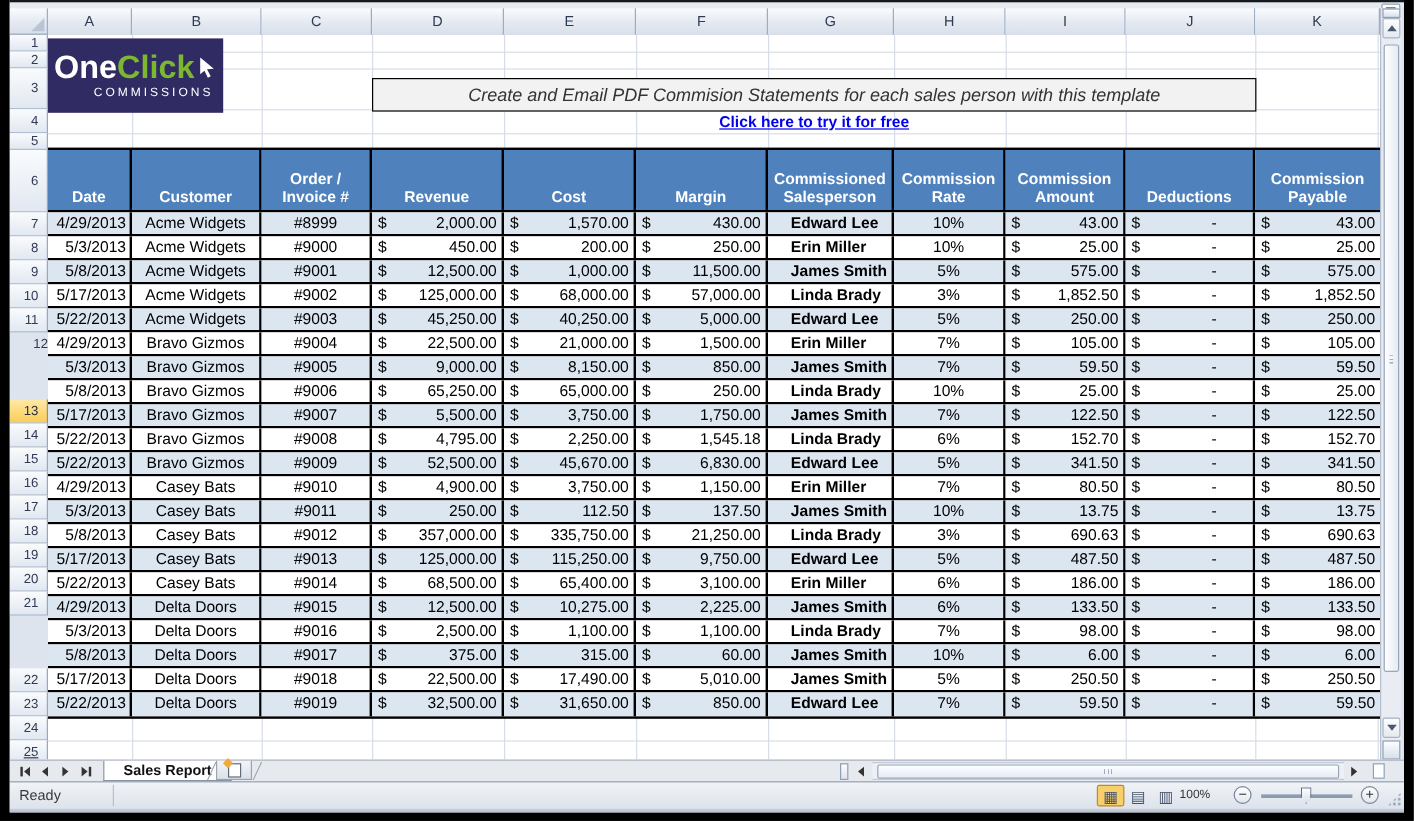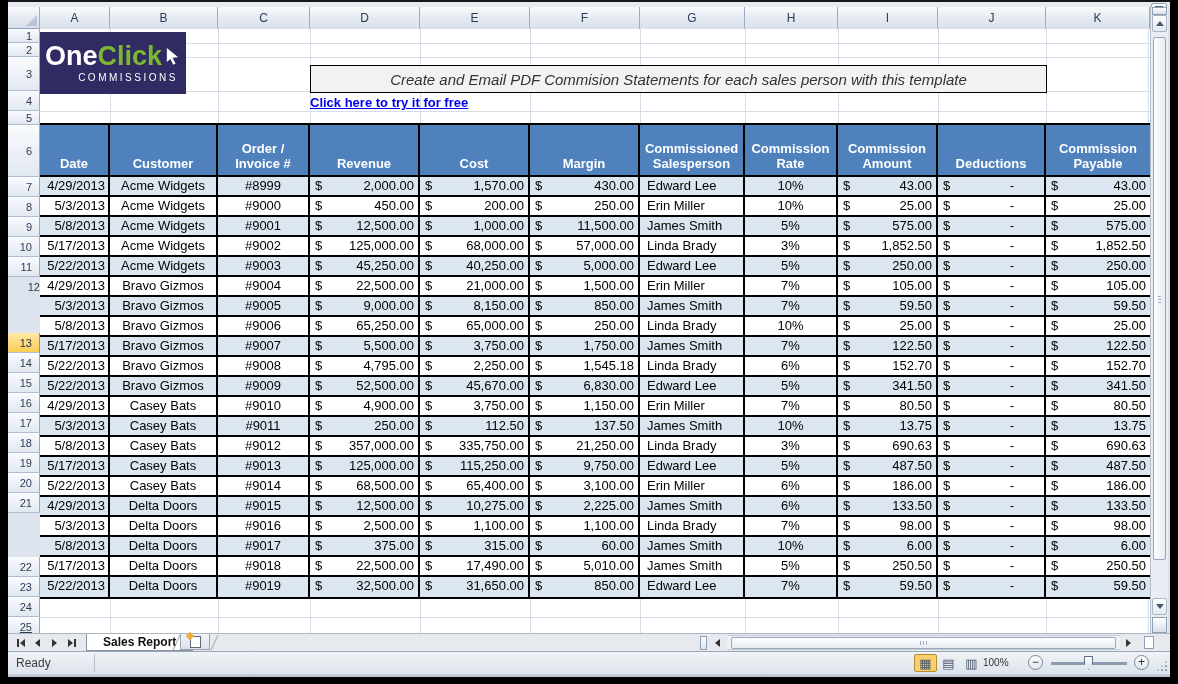--- a/index.html
+++ b/index.html
@@ -36,42 +36,42 @@
   .logo-line1 { display:flex; align-items:center; font-weight:bold; font-size:27px; line-height:27px; }
   .logo-one { color:#FFF; }
   .logo-click { color:#7CB82F; }
   .logo-cursor { width:17px; height:19px; margin-left:2px; }
   .logo-line2 { color:#FFF; font-size:10px; letter-spacing:2.5px; padding-left:30px; margin-top:2px; }
 
   
   .banner { position:absolute; left:270px; top:36px; width:737px; height:28px; z-index:2;
     background:#F2F2F2; border:1px solid #000; display:flex; align-items:center; justify-content:center;
     font-style:italic; font-size:15px; color:#333; }
-  .link-row { position:absolute; left:270px; top:64px; width:737px; height:18px; z-index:2; }
+  .link-row { position:absolute; left:270px; top:64px; width:737px; height:18px; z-index:2; text-align:center; }
   .link-row a { color:#0000EE; font-size:13px; text-decoration:underline; font-weight:bold; }
 
   
   .sales-table { position:absolute; left:0; top:96px; width:1110px; outline:2px solid #000; background:#FFF; z-index:2; }
   .hrow { display:flex; height:52px; border-bottom:2px solid #000; }
   .th { background:#4F81BD; color:#FFF; font-weight:bold; font-size:13px; line-height:15px;
     display:flex; align-items:flex-end; justify-content:center; text-align:center;
     padding-bottom:4px; border-right:2px solid #000; }
   .th:last-child { border-right:none; }
   .trow { display:flex; height:20px; border-bottom:2px solid #000; }
   .trow:last-child { border-bottom:none; }
   .trow.band .tc { background:#DCE6F1; }
   .trow.plain .tc { background:#FFF; }
   .tc { font-size:13px; line-height:18px; color:#000; white-space:nowrap; overflow:hidden;
     border-right:2px solid #000; }
   .tc:last-child { border-right:none; }
   .w1{width:70px}.w2{width:108px}.w3{width:92px}.w4{width:110px}.w5{width:110px}.w6{width:110px}
   .w7{width:105px}.w8{width:93px}.w9{width:100px}.w10{width:108px}.w11{width:104px}
   .c-date { text-align:right; padding-right:3px; }
   .c-center { text-align:center; }
-  .c-left { padding-left:7px; }
+  .c-left { padding-left:19px;font-weight:bold; }
   .money { display:flex; justify-content:space-between; padding:0 4px 0 5px; }
   .money.ded span:last-child { margin-right:26px; }
 
   
   .vscroll { position:absolute; left:1142px; top:5px; width:18px; height:626px; background:#E9EDF3; border-left:1px solid #B5BFCC; }
   .vsplit { position:absolute; left:1px; right:1px; top:0; height:8px;
     background:linear-gradient(#FDFEFF,#D8DFE9); border:1px solid #8FA0B5; }
   .sbtn { position:absolute; left:1px; right:1px; height:17px; border:1px solid #A8B4C4; border-radius:2px;
     background:linear-gradient(#FCFDFE,#E4EAF2); display:flex; align-items:center; justify-content:center; }
   .vup { top:8px; } .vdown { bottom:18px; }

